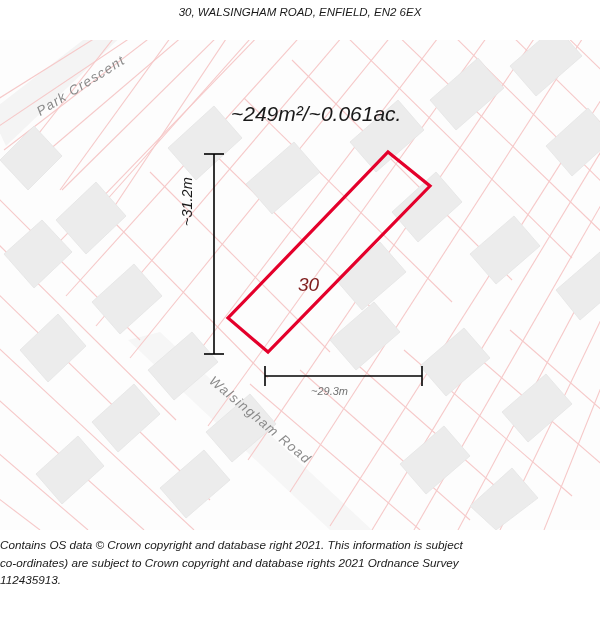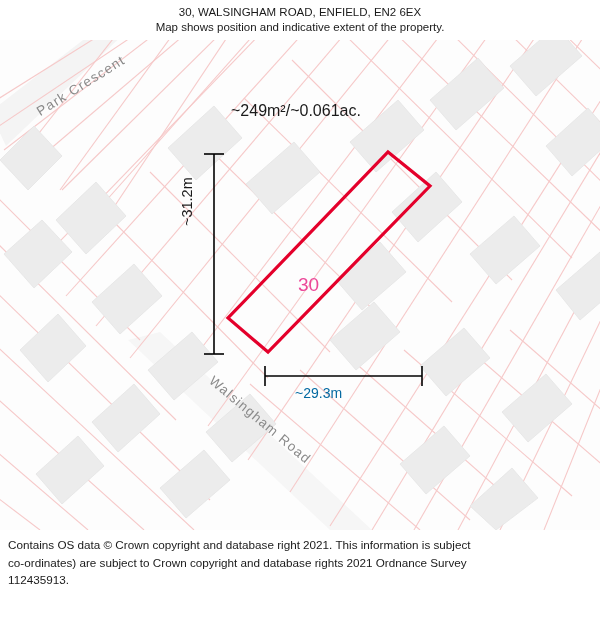--- a/index.html
+++ b/index.html
@@ -11,20 +11,21 @@
     height: 625px;
     background: #ffffff;
     font-family: "Liberation Sans", sans-serif;
     color: #1a1a1a;
     overflow: hidden;
   }
   .page {
     position: relative;
     width: 597px;
     height: 625px;
+    font-style: italic;
   }
 
   
   .header {
     position: absolute;
     top: 0;
     left: 0;
     width: 600px;
     height: 40px;
     text-align: center;
@@ -79,76 +80,75 @@
     transform: rotate(40deg);
     transform-origin: left top;
     letter-spacing: 1.2px;
     font-size: 13.5px;
   }
 
   .area-text {
     position: absolute;
     left: 231px;
     top: 62px;
-    font-size: 16px;
+    font-size: 21px;
     color: #1a1a1a;
     white-space: nowrap;
   }
   .plot-number {
     position: absolute;
     left: 298px;
     top: 234px;
     font-size: 19px;
-    color: #ec4899;
+    color: #7f1d1d;
     text-align: center;
   }
   .dim-vertical {
     position: absolute;
     left: 179px;
     top: 186px;
     font-size: 14.5px;
     color: #1a1a1a;
     transform: rotate(-90deg);
     transform-origin: left top;
     white-space: nowrap;
   }
   .dim-horizontal {
     position: absolute;
-    left: 295px;
+    left: 311px;
     top: 345px;
-    font-size: 14px;
-    color: #0369a1;
+    font-size: 11px;
+    color: #737373;
     white-space: nowrap;
   }
 
   
   .footer {
     position: absolute;
     top: 534px;
     left: 0;
     width: 600px;
     height: 91px;
-    padding: 2px 4px 0 8px;
+    padding: 2px 4px 0 0;
     box-sizing: border-box;
   }
   .footer p {
     margin: 0;
     font-size: 11.7px;
     line-height: 17.5px;
     color: #1a1a1a;
   }
 </style>
 </head>
 <body>
 
 <div class="page">
 
   <div class="header">
     <div class="title">30, WALSINGHAM ROAD, ENFIELD, EN2 6EX</div>
-    <div class="subtitle">Map shows position and indicative extent of the property.</div>
   </div>
 
   <div class="map-wrap">
 
     <svg class="map-svg" width="600" height="490" viewBox="0 0 600 490">
 
       <rect x="0" y="0" width="600" height="490" fill="#fdfdfd"></rect>
 
       <g>
 

